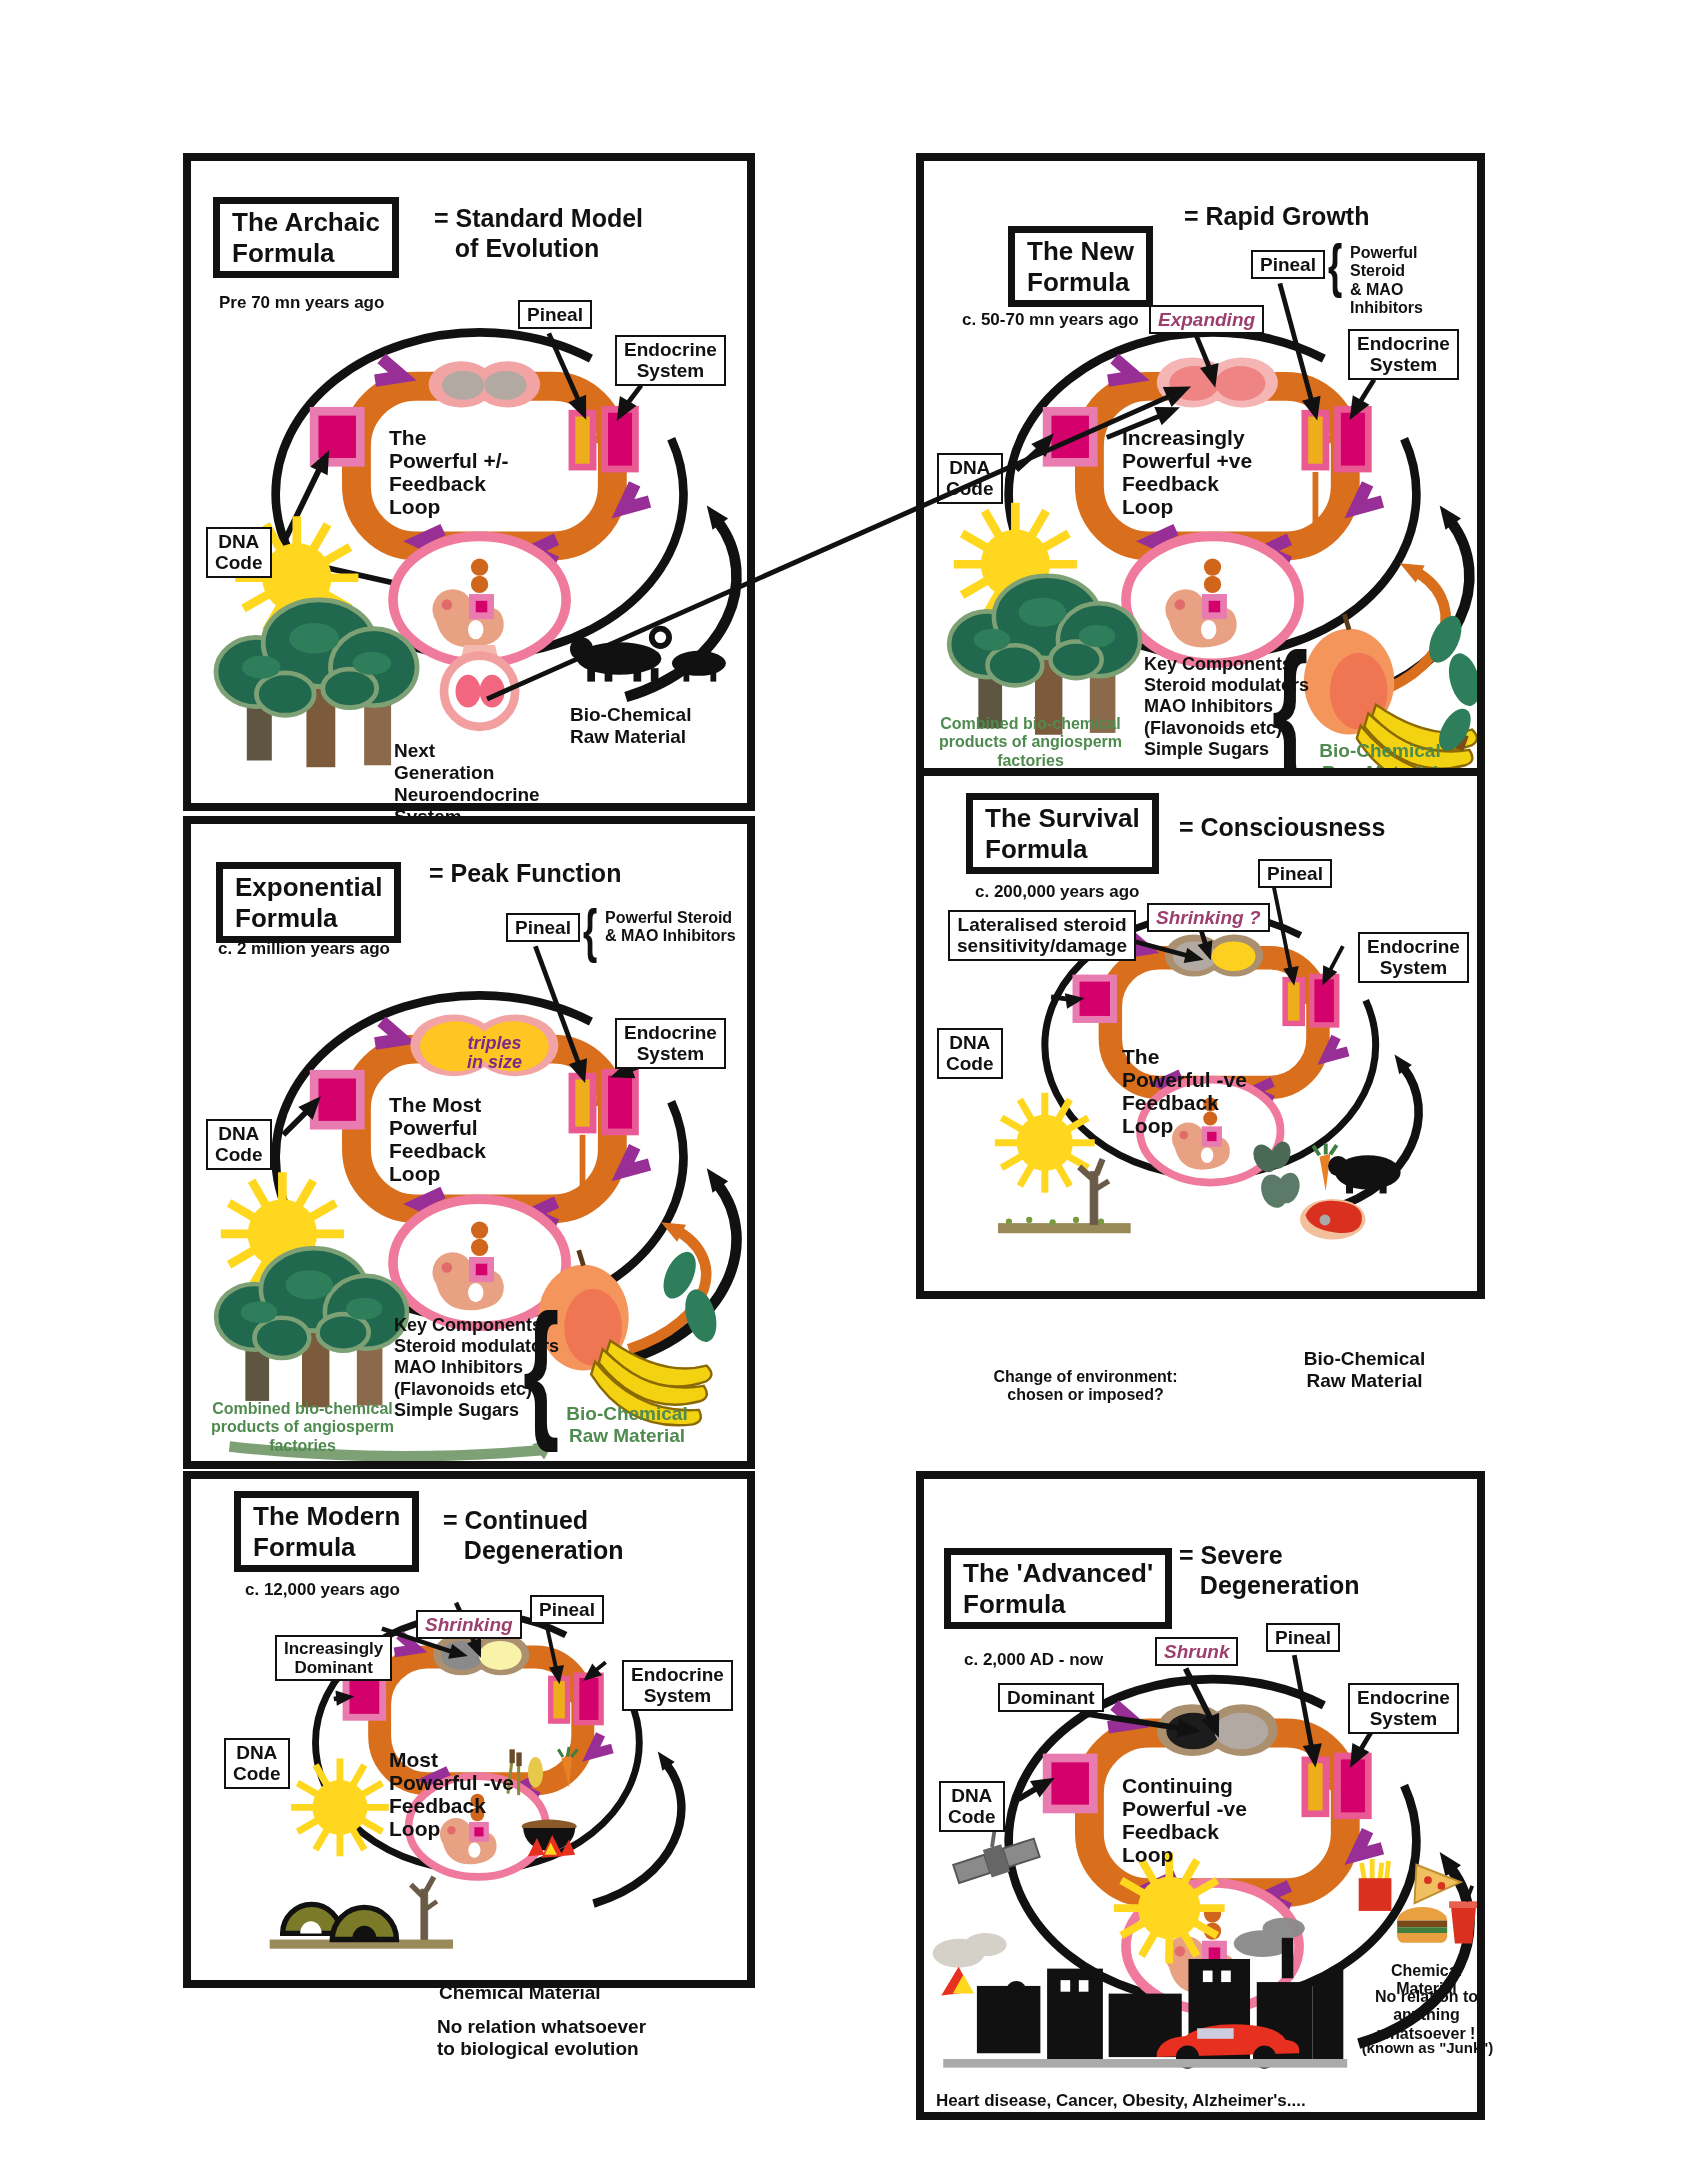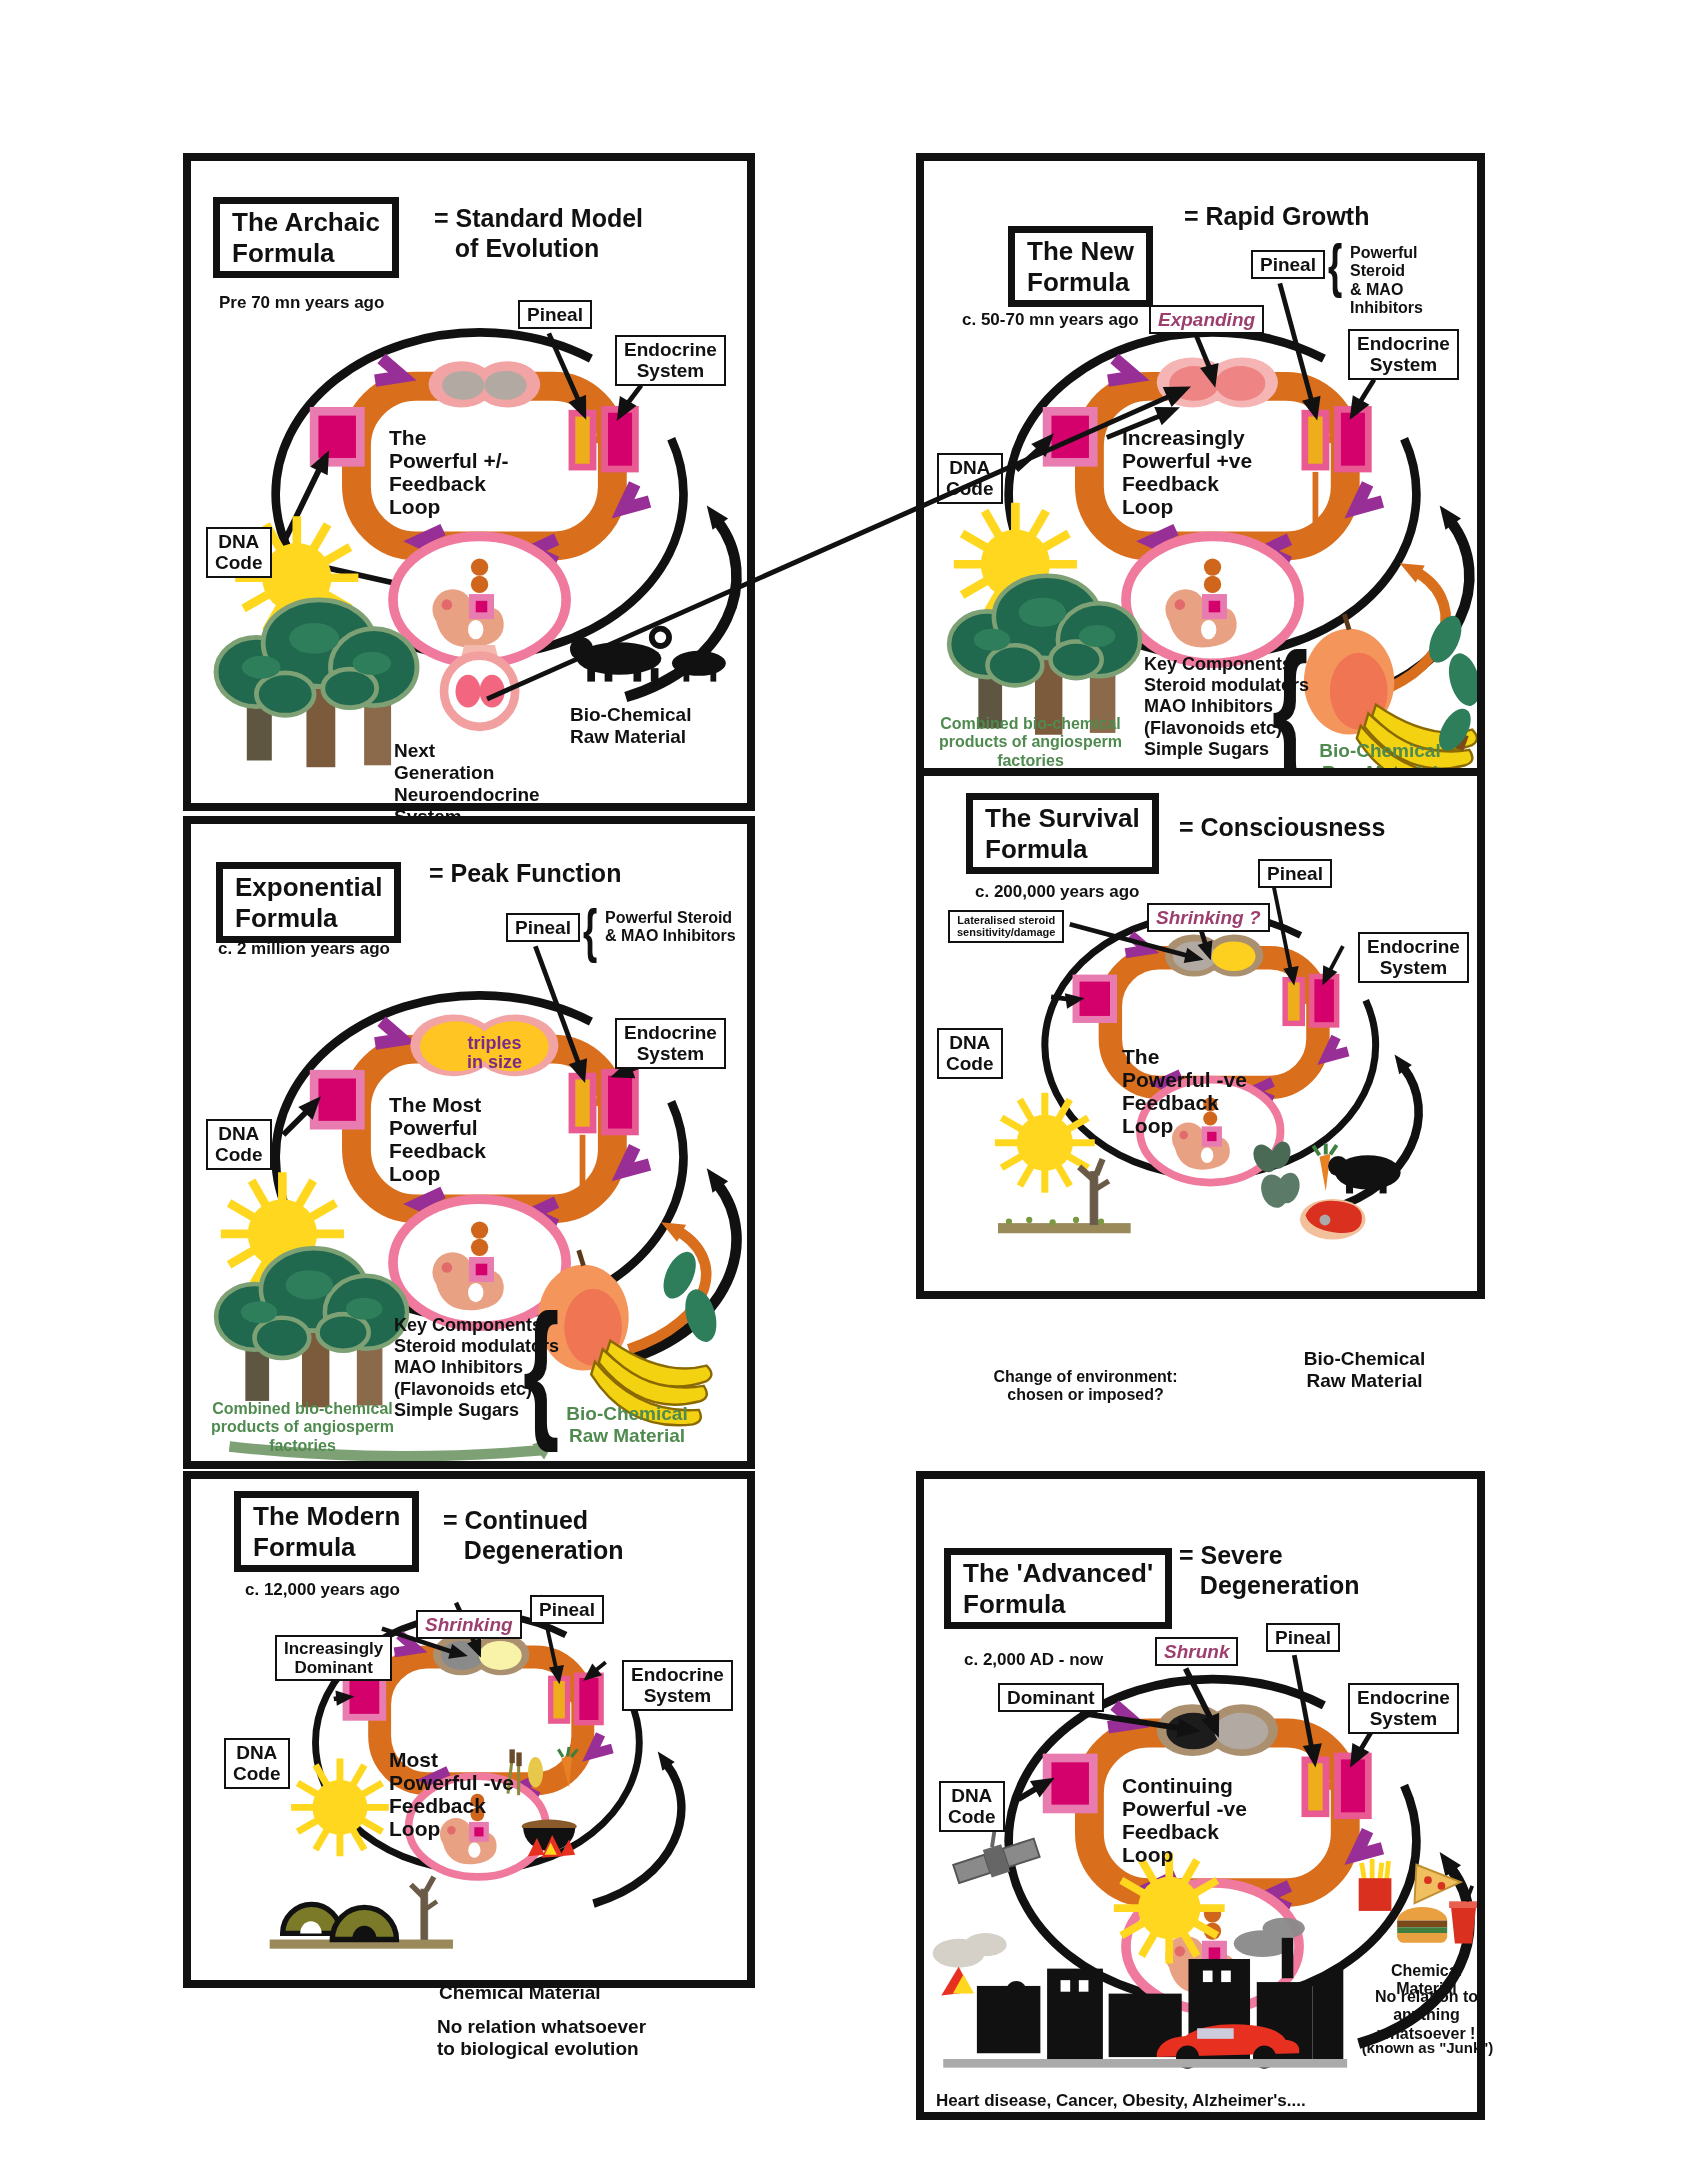--- a/index.html
+++ b/index.html
@@ -14,21 +14,21 @@
   .era{position:absolute;font-size:17px;font-weight:bold;white-space:pre-line}
   .lbl{position:absolute;display:inline-block;border:2px solid #111;background:#fff;padding:2px 7px;font-size:19px;font-weight:bold;text-align:center;line-height:1.12;white-space:pre-line}
   .lbl.accent{color:#9c3f6e;font-style:italic}
   .loop-text{position:absolute;font-size:21px;font-weight:bold;text-align:left;line-height:1.1;white-space:pre-line}
   .caption{position:absolute;font-size:19px;font-weight:bold;line-height:1.15;white-space:pre-line}
   .caption.green{color:#4f8a4f;text-align:center}
   .caption.center{text-align:center}
   .caption.sm{font-size:16px}
   .caption.xs{font-size:15px}
   .keylist{position:absolute;font-size:18px;font-weight:bold;line-height:1.18;white-space:pre-line}
-  .brain-note{position:absolute;color:#7a2a8a;font-weight:bold;font-size:18px;text-align:center;line-height:1.05;white-space:pre-line}
+  .brain-note{position:absolute;color:#7a2a8a;font-style:italic;font-weight:bold;font-size:18px;text-align:center;line-height:1.05;white-space:pre-line}
   .brace{position:absolute;font-weight:bold;line-height:1;transform:scaleY(1.3) scaleX(.8);transform-origin:left center}
   .brace.big{font-size:117px}
   .brace.sm{font-size:46px}
   .footer{position:absolute;left:6px;top:2131px;width:1673px;font-size:23px;font-weight:bold}
   #overlay{position:absolute;left:0;top:0;pointer-events:none;z-index:40}
 </style>
 </head>
 <body>
 
 <div id="canvas">
@@ -489,21 +489,21 @@
           </g>
         <ellipse cx="105" cy="98" rx="42" ry="26" fill="#f2c09a"></ellipse>
         <path d="M70,93 q10,-22 42,-18 q34,4 30,26 q-4,18 -34,14 q-32,-4 -38,-22z" fill="#d93020"></path>
         <circle cx="95" cy="99" r="7" fill="#aaa"></circle>
       </g>
     </svg>
     <div class="formula-box" style="left:42px;top:17px">The Survival
 Formula</div>
     <div class="result" style="left:255px;top:36px">= Consciousness</div>
     <div class="era" style="left:51px;top:106px">c. 200,000 years ago</div>
-    <div class="lbl" style="left:24px;top:134px;font-size:11px">Lateralised steroid
+    <div class="lbl" style="left:24px;top:134px;font-size:19px">Lateralised steroid
 sensitivity/damage</div>
     <div class="lbl accent" style="left:223px;top:127px">Shrinking ?</div>
     <div class="lbl" style="left:334px;top:83px">Pineal</div>
     <div class="lbl" style="left:434px;top:156px">Endocrine
 System</div>
     <div class="lbl" style="left:13px;top:252px">DNA
 Code</div>
     <div class="loop-text" style="left:198px;top:269px;width:208px">The
 Powerful -ve
 Feedback

